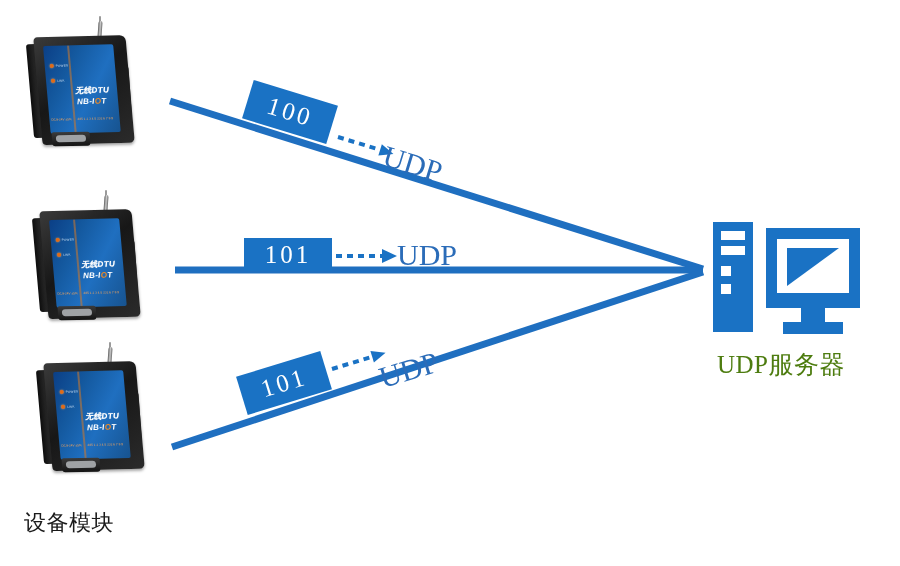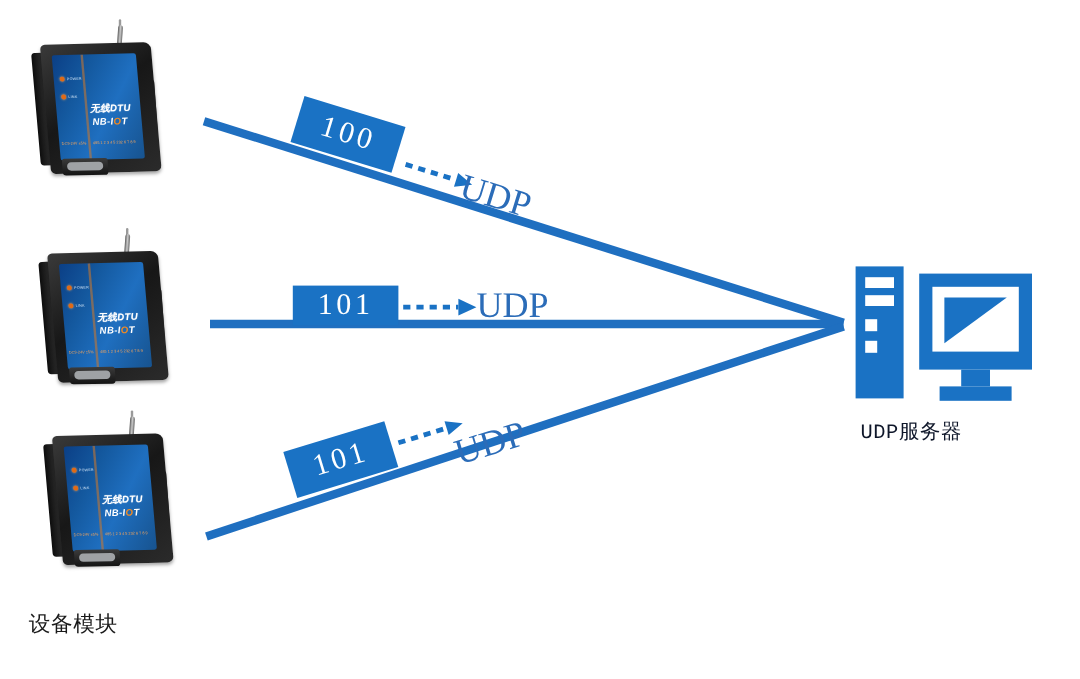--- a/index.html
+++ b/index.html
@@ -212,32 +212,32 @@
     white-space: nowrap;
     letter-spacing: 0px;
   }
 
   
   .server {
     position: absolute;
   }
   .server-label {
     position: absolute;
-    font-family: Liberation Mono, monospace;
-    font-size: 17px;
-    color: #0f172a;
+    font-family: Liberation Serif, serif;
+    font-size: 25px;
+    color: #4d7c0f;
     white-space: nowrap;
     letter-spacing: .5px;
   }
 
   
   .caption {
     position: absolute;
     font-family: "Liberation Sans", sans-serif;
-    font-size: 18px;
+    font-size: 22px;
     color: #1a1a1a;
     white-space: nowrap;
     letter-spacing: .5px;
   }
 </style>
 </head>
 <body>
 
 <div id="canvas">
 

